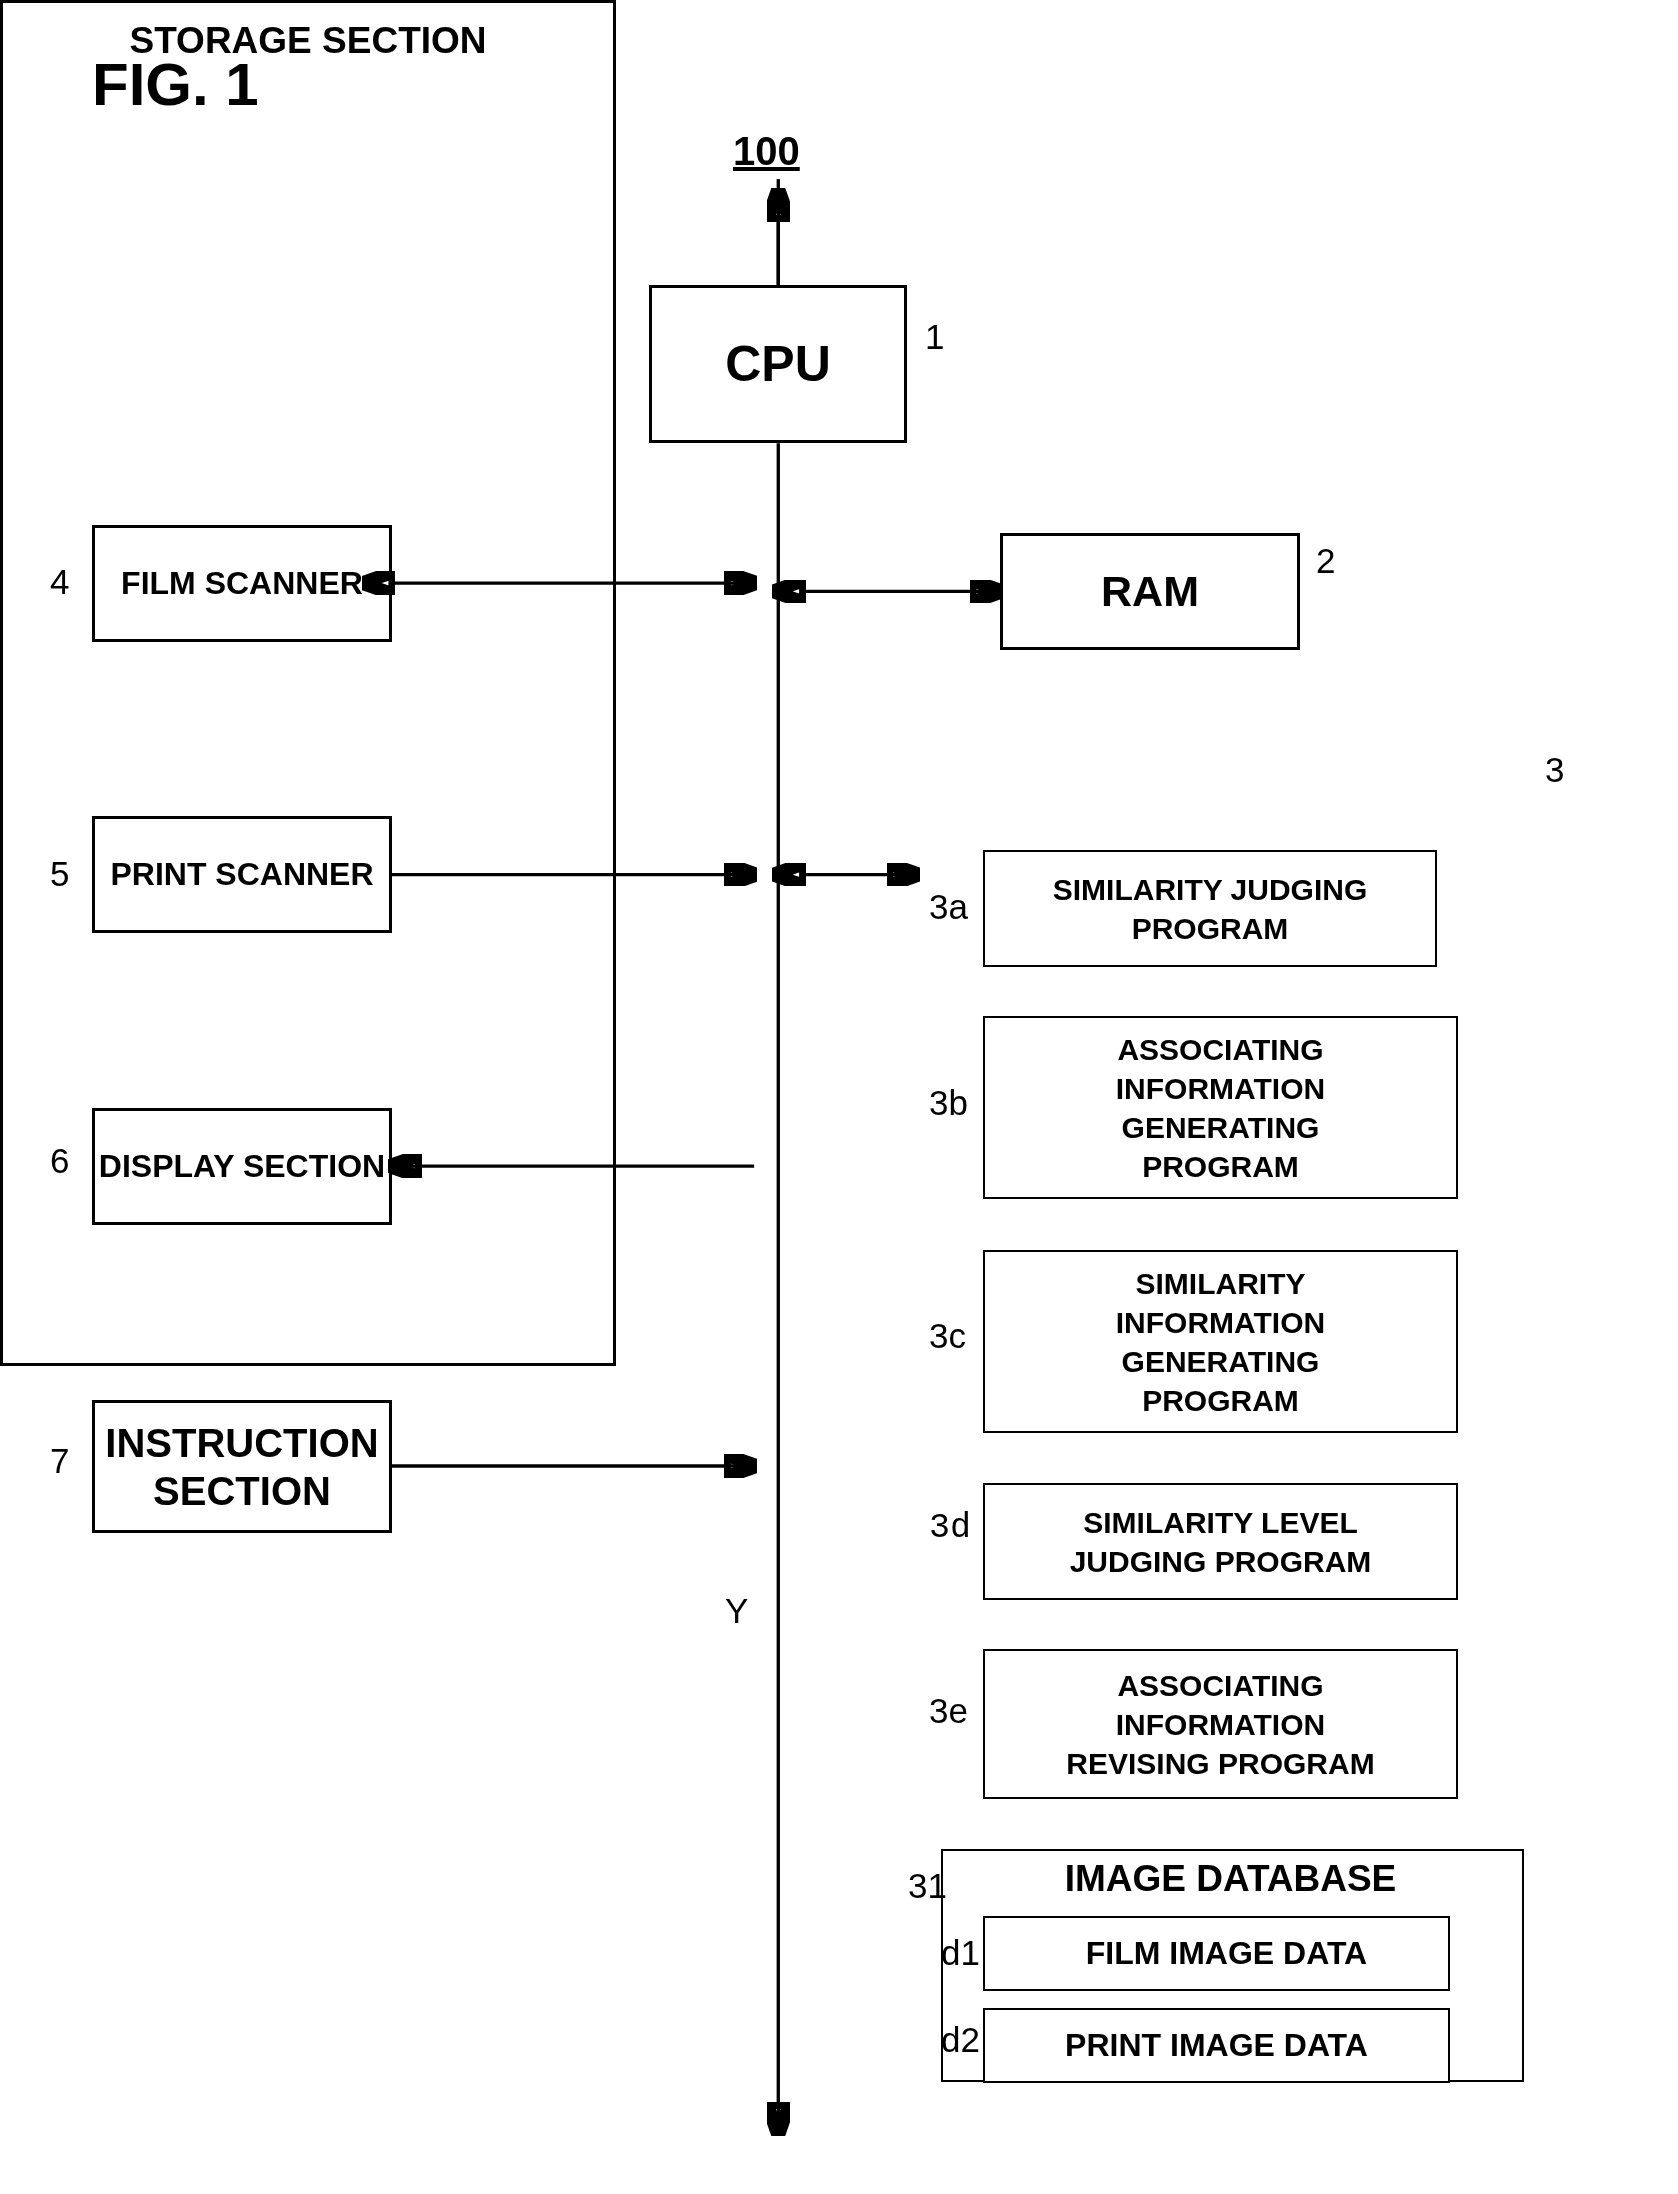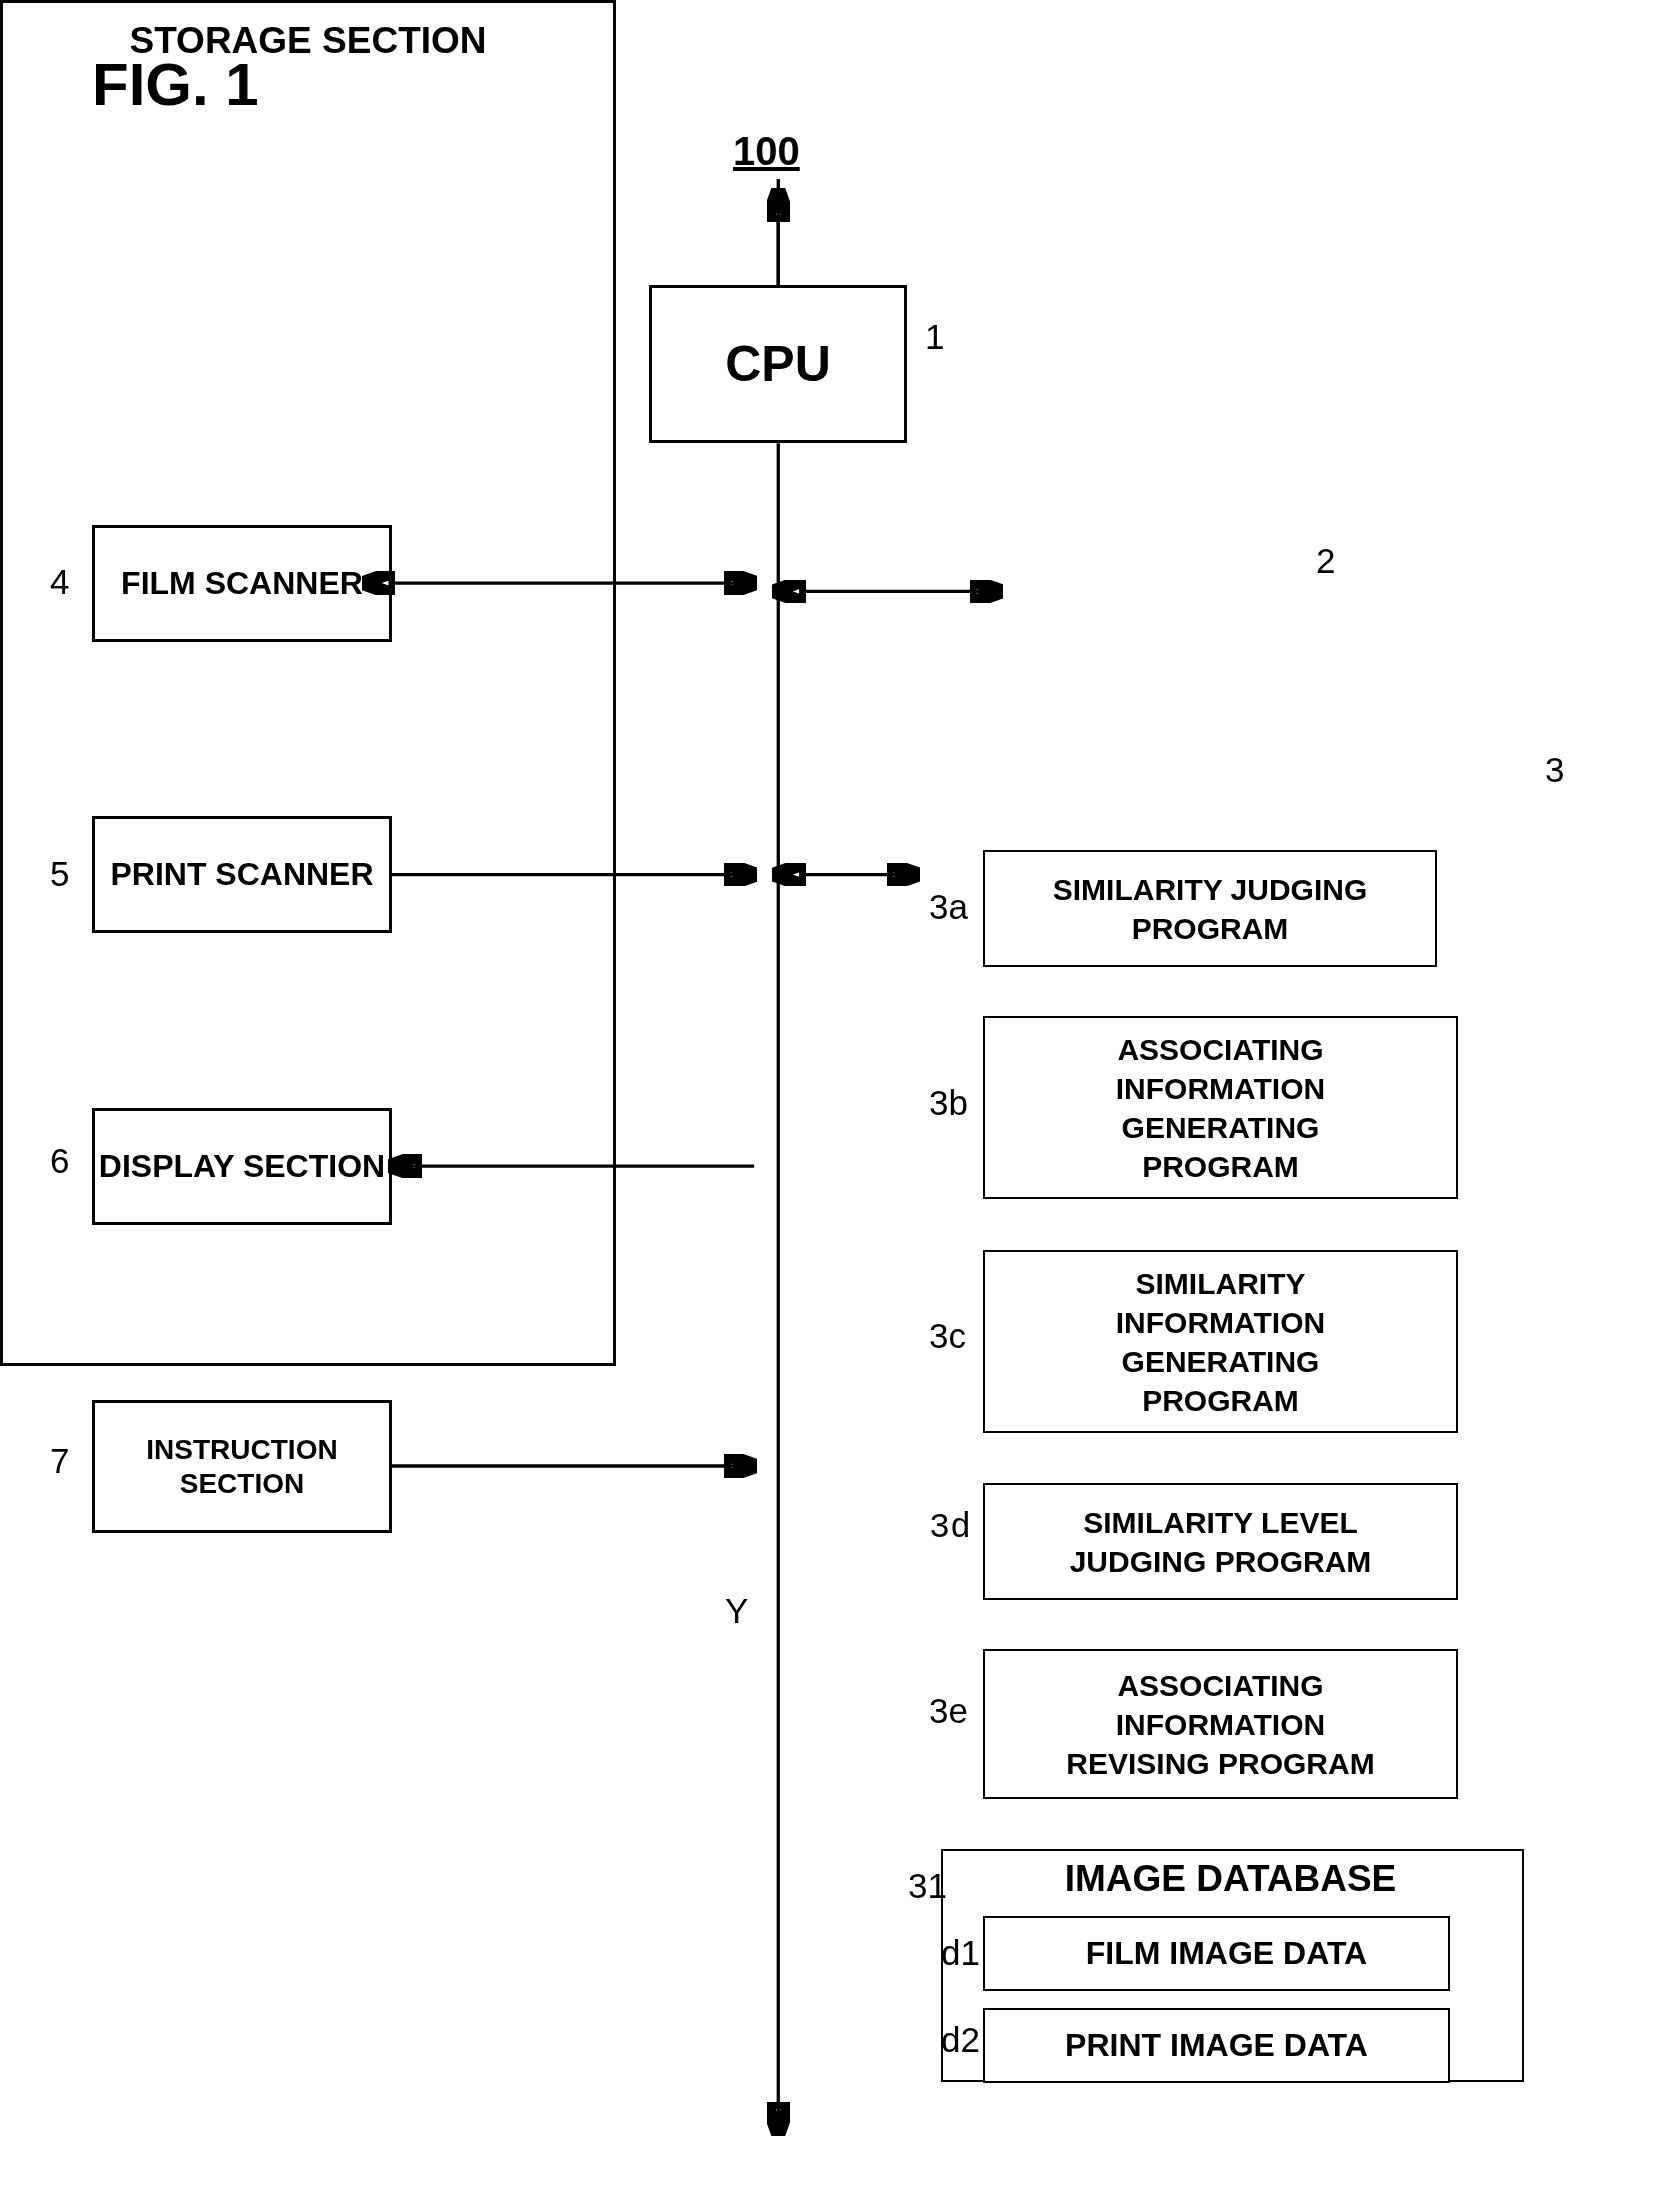--- a/index.html
+++ b/index.html
@@ -86,21 +86,21 @@
       height: 117px;
       font-size: 32px;
     }
 
     
     #instruction-section-box {
       left: 92px;
       top: 1400px;
       width: 300px;
       height: 133px;
-      font-size: 28px;
+      font-size: 40px;
     }
 
     
     #storage-section-box {
       left: 916px;
       top: 733px;
       width: 616px;
       height: 1366px;
       font-size: 35px;
       flex-direction: column;
@@ -236,20 +236,23 @@
   <div class="fig-label">FIG. 1</div>
 
   <div style="position:absolute; top:129px; left:733px; font-size:40px; font-weight:bold; text-decoration:underline;">100</div>
 
   <div class="box" id="cpu-box">
     <span>CPU</span>
   </div>
 
   <div class="ref-label" style="left:925px; top:317px;">1</div>
 
+  <div class="box" id="ram-box">
+    <span>RAM</span>
+  </div>
 
   <div class="ref-label" style="left:1316px; top:541px;">2</div>
 
   <div class="box" id="film-scanner-box">
     <span>FILM SCANNER</span>
   </div>
 
   <div class="ref-label" style="left:50px; top:562px;">4</div>
 
   <div class="box" id="print-scanner-box">

